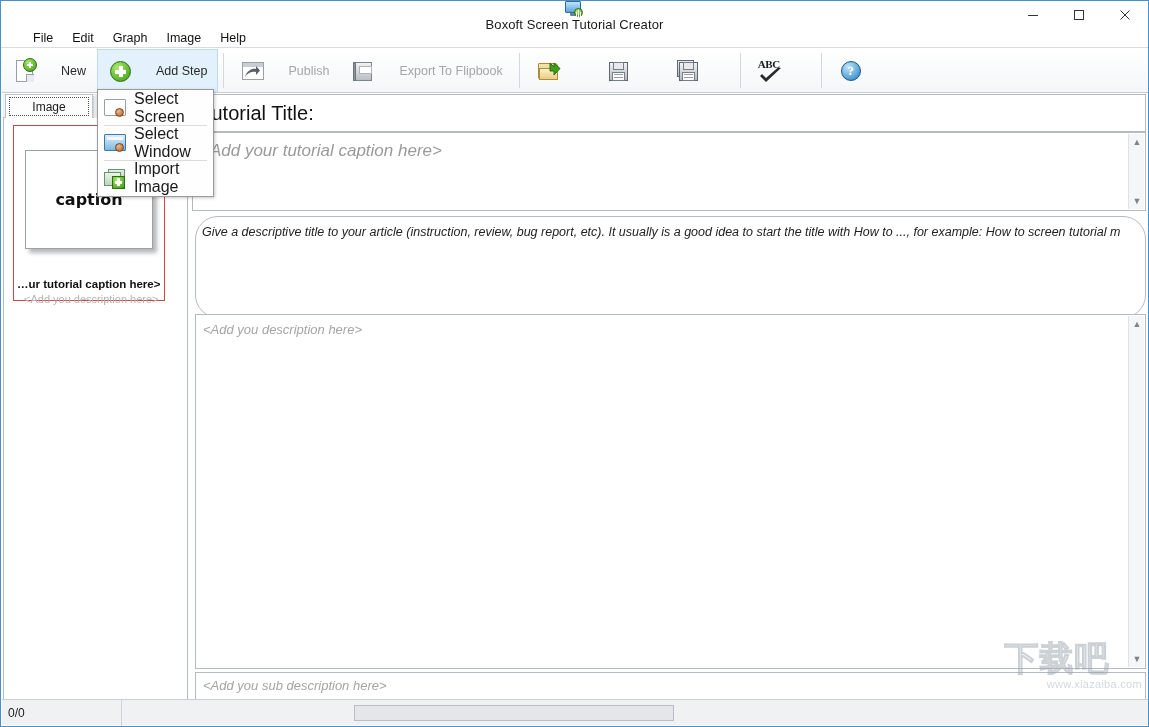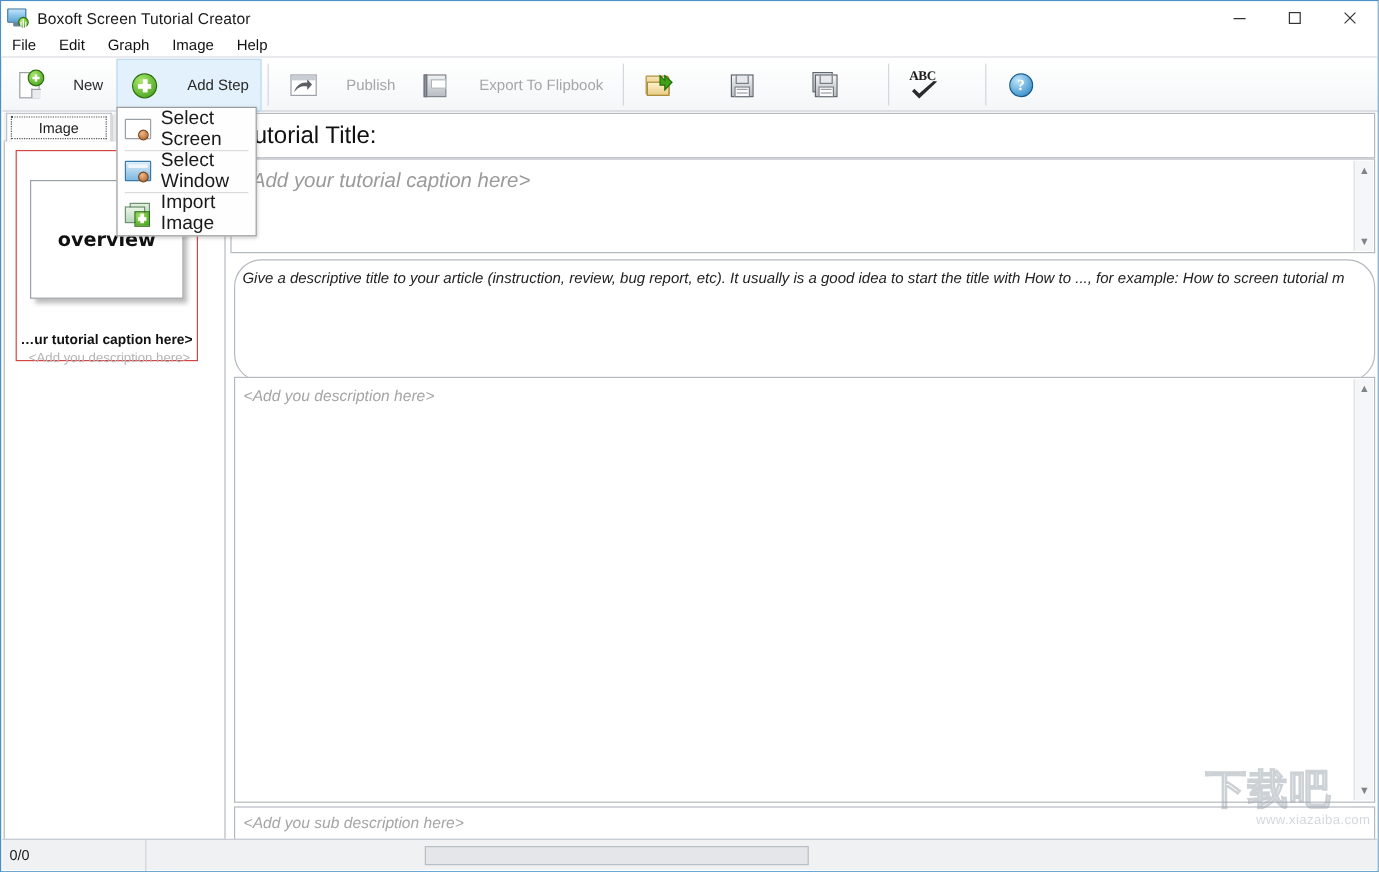--- a/index.html
+++ b/index.html
@@ -15,21 +15,21 @@
     width: 1149px; height: 727px;
     border: 1px solid #4a90c8;
     background: #ffffff;
     overflow: hidden;
   }
 
   
   .titlebar {
     position: absolute; left: 0; top: 0; width: 1147px; height: 28px;
     background: #ffffff;
-    display: flex; align-items: center;
+    display: flex; align-items: center; flex-direction: column;
   }
   .app-icon {
     width: 18px; height: 16px; margin-left: 5px; margin-right: 7px;
     position: relative; flex: none;
   }
   .app-icon .mon {
     position: absolute; left: 0; top: 0; width: 16px; height: 12px;
     background: linear-gradient(#bfe3fb, #5aa6d8);
     border: 1px solid #2e6c96; border-radius: 1px;
   }
@@ -54,21 +54,21 @@
   .winbtn {
     width: 46px; height: 28px; display: flex; align-items: center; justify-content: center;
     color: #333; font-size: 13px; line-height: 1;
   }
   .winbtn svg { display: block; }
 
   
   .menubar {
     position: absolute; left: 0; top: 28px; width: 1147px; height: 19px;
     background: #ffffff; display: flex; align-items: center;
-    padding-left: 0; border-bottom: 1px solid #d9dde2;
+    padding-left: 23px; border-bottom: 1px solid #d9dde2;
   }
   .menu-item {
     font-size: 12.5px; color: #111; padding: 1px 9px; margin-right: 1px;
   }
 
   
   .toolbar {
     position: absolute; left: 1px; top: 48px; width: 1146px; height: 44px;
     background: linear-gradient(#ffffff, #f4f6f8);
     border-bottom: 1px solid #c7ccd2;
@@ -541,21 +541,21 @@
         <span>Image</span>
         <span class="focusring"></span>
       </div>
       <div class="tab-filler"></div>
     </div>
 
     <div class="steplist">
       <div class="step-card">
         <div class="step-label">Step</div>
         <div class="step-thumb">
-          <span class="step-thumb-text">overview</span>
+          <span class="step-thumb-text">caption</span>
         </div>
         <div class="step-caption">…ur tutorial caption here&gt;</div>
         <div class="step-desc">&lt;Add you description here&gt;</div>
       </div>
     </div>
   </div>
 
   <div class="mainarea">
 
     <div class="field title-field">

